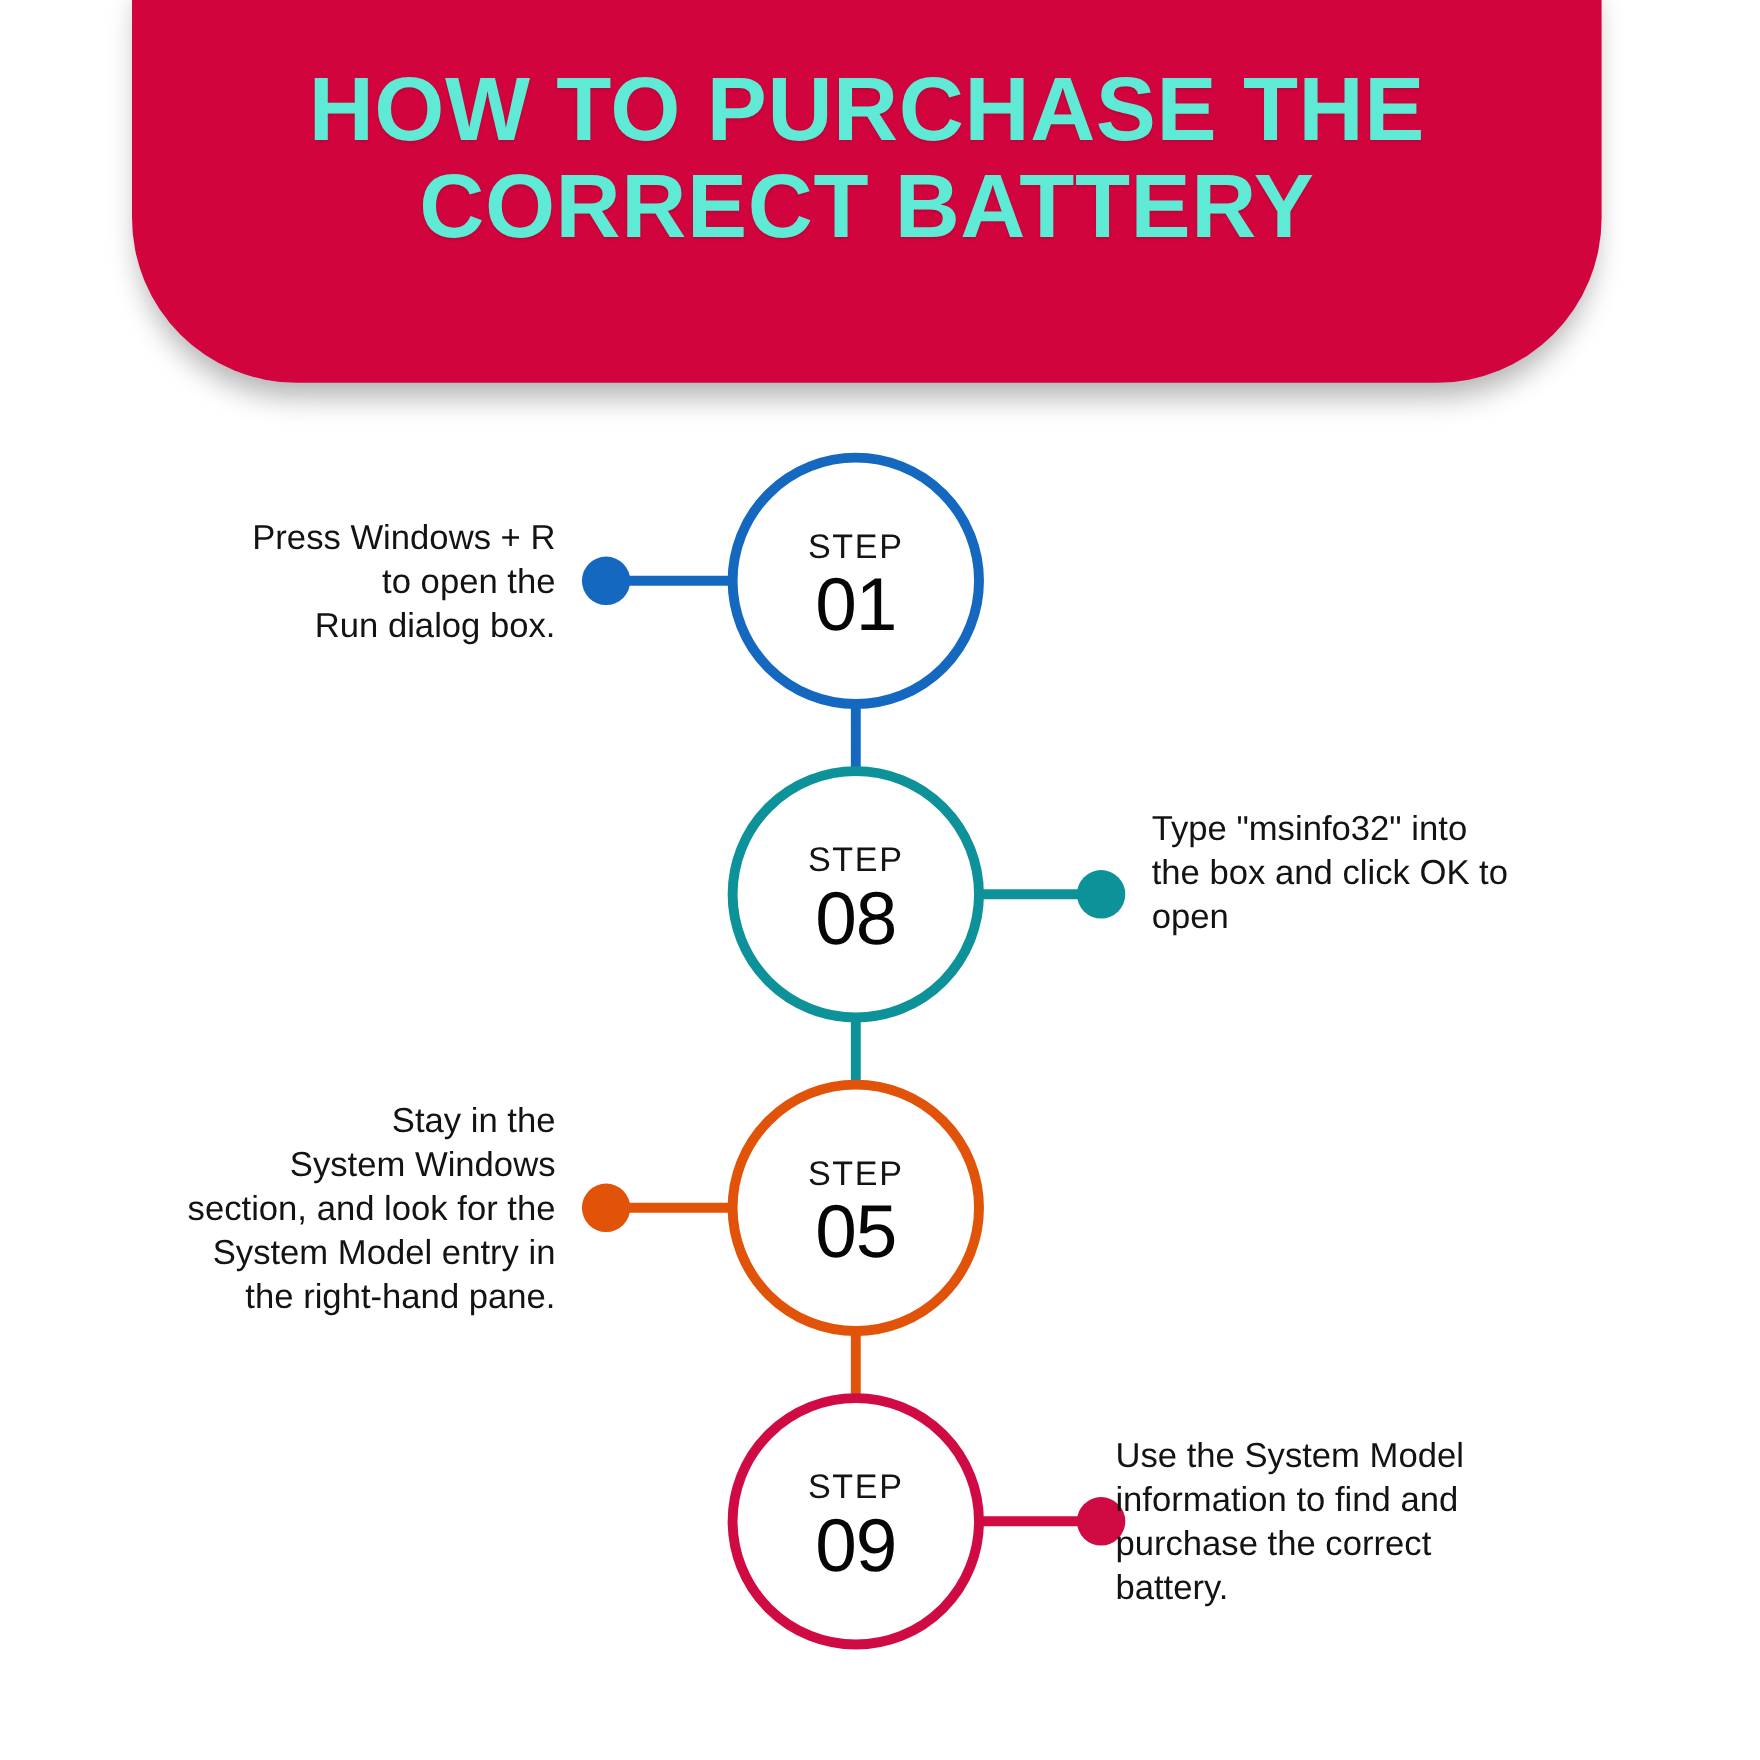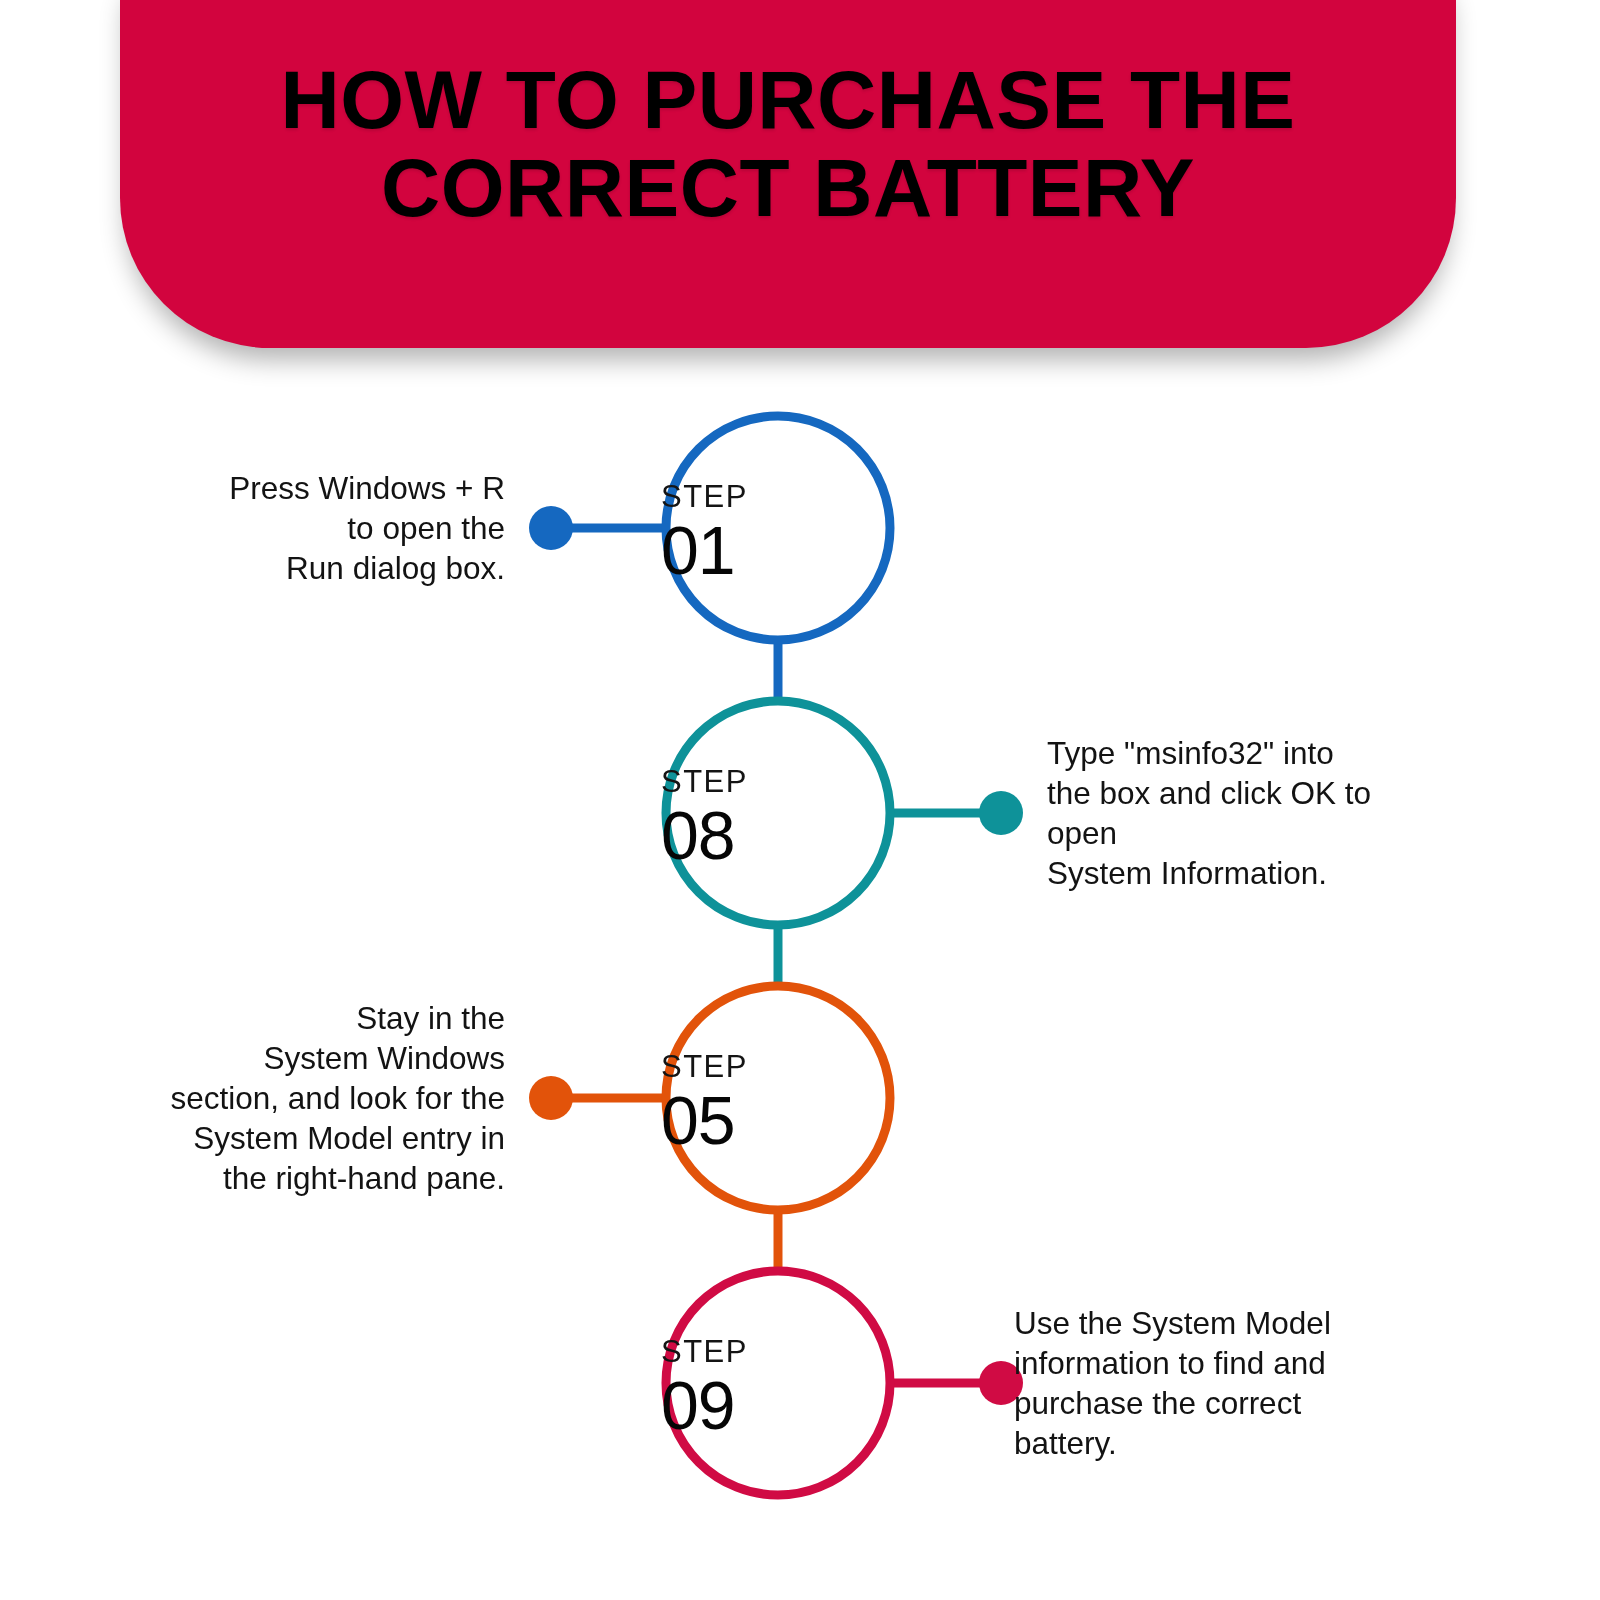--- a/index.html
+++ b/index.html
@@ -26,21 +26,21 @@
     background: #D2043E;
     border-radius: 40px 40px 150px 150px;
     box-shadow: 0 18px 26px -6px rgba(0,0,0,0.30);
     display: flex;
     align-items: flex-start;
     justify-content: center;
     box-sizing: border-box;
     padding-top: 96px;
   }
   #header-title {
-    color: #000000;
+    color: #5eead4;
     font-family: "Liberation Sans Narrow", "Liberation Sans", "DejaVu Sans", sans-serif;
     font-weight: bold;
     font-size: 82px;
     line-height: 1.07;
     letter-spacing: 0.5px;
     text-align: center;
     width: 1120px;
     white-space: pre-line;
     text-shadow: 0 2px 3px rgba(0,0,0,0.12);
   }
@@ -61,21 +61,21 @@
     height: 1600px;
     pointer-events: none;
   }
 
   .step-circle-label {
     position: absolute;
     width: 234px;
     height: 234px;
     display: flex;
     flex-direction: column;
-    align-items: flex-start;
+    align-items: center;
     justify-content: center;
     box-sizing: border-box;
     padding-top: 8px;
   }
   .step-word {
     font-size: 31px;
     font-weight: normal;
     letter-spacing: 1.5px;
     color: #141414;
     line-height: 1;
@@ -149,18 +149,18 @@
         <div class="step-num">05</div>
       </div>
       <div class="step-circle-label" style="left: 661px; top: 1266px;">
         <div class="step-word">STEP</div>
         <div class="step-num">09</div>
       </div>
     </div>
 
   <div id="side-texts">
       <div class="step-text left" style="left: 85px; width: 420px; top: 468px;">Press <b>Windows + R</b><br>to open the<br><b>Run</b> dialog box.</div>
-      <div class="step-text right" style="left: 1047px; width: 420px; top: 733px;">Type "<b>msinfo32</b>" into<br>the box and click <b>OK</b> to<br>open<br><b>System Information.</b></div>
+      <div class="step-text right" style="left: 1047px; width: 420px; top: 733px;">Type "<b>msinfo32</b>" into<br>the box and click <b>OK</b> to<br>open<br></div>
       <div class="step-text left" style="left: 85px; width: 420px; top: 998px;">Stay in the<br><b>System Windows</b><br>section, and look for the<br><b>System Model</b> entry in<br>the right-hand pane.</div>
       <div class="step-text right" style="left: 1014px; width: 420px; top: 1303px;">Use the <b>System Model</b><br>information to find and<br>purchase the correct<br>battery.</div>
     </div>
 
 </div>
 
 </body></html>

